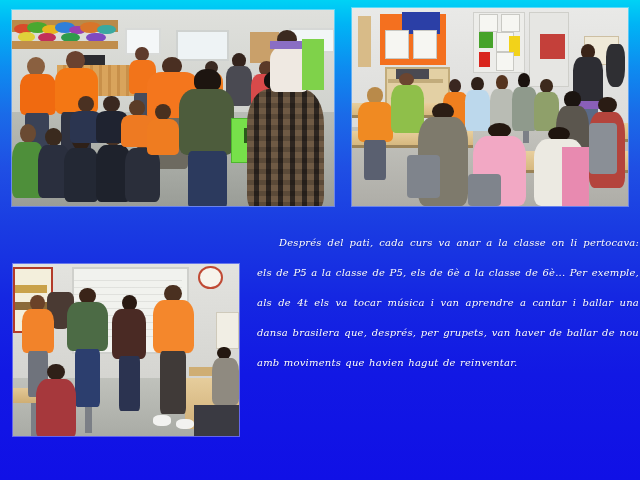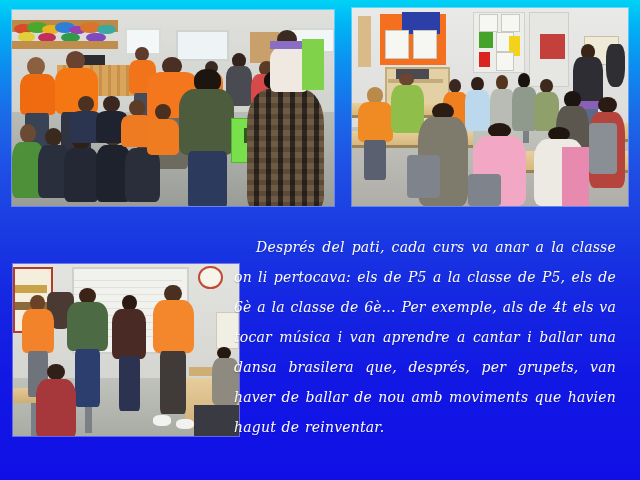--- a/index.html
+++ b/index.html
@@ -87,27 +87,27 @@
                background:repeating-linear-gradient(#f1f2ee 0 6px,#d9dad6 6px 7px); opacity:.7; }
   #bl-poster { left:0;   top:2%; width:16%; height:36%; background:#f3efdc; border:2px solid #b33b2a; }
   #bl-clock  { left:82%; top:1%; width:9%;  height:11%; border:2px solid #c04a34; border-radius:50%; background:#f7f4ec; }
   #bl-bag    { left:15%; top:16%; width:12%; height:22%; background:#4a3a33; border-radius:20% 20% 40% 40%; }
   #bl-table  { left:0;  top:72%; width:38%; height:9%; background:linear-gradient(#e3c896,#cfae74); }
   #bl-table2 { left:76%; top:66%; width:24%; height:30%; background:linear-gradient(#e6cd9c,#d0af77); }
 
   
   #caption {
     position: absolute;
-    left: 234px;
+    left: 257px;
     top: 218px;
     width: 382px;
     color: #ffffff;
     font-family: "DejaVu Serif", "Liberation Serif", serif;
     font-style: italic;
-    font-size: 14px;
+    font-size: 10px;
     line-height: 30px;
     letter-spacing: .2px;
     text-align: justify;
     text-indent: 22px;
     text-shadow: 0 1px 1px rgba(0,0,0,.25);
     word-spacing: 1px;
   }
 </style>
 </head>
 <body>

